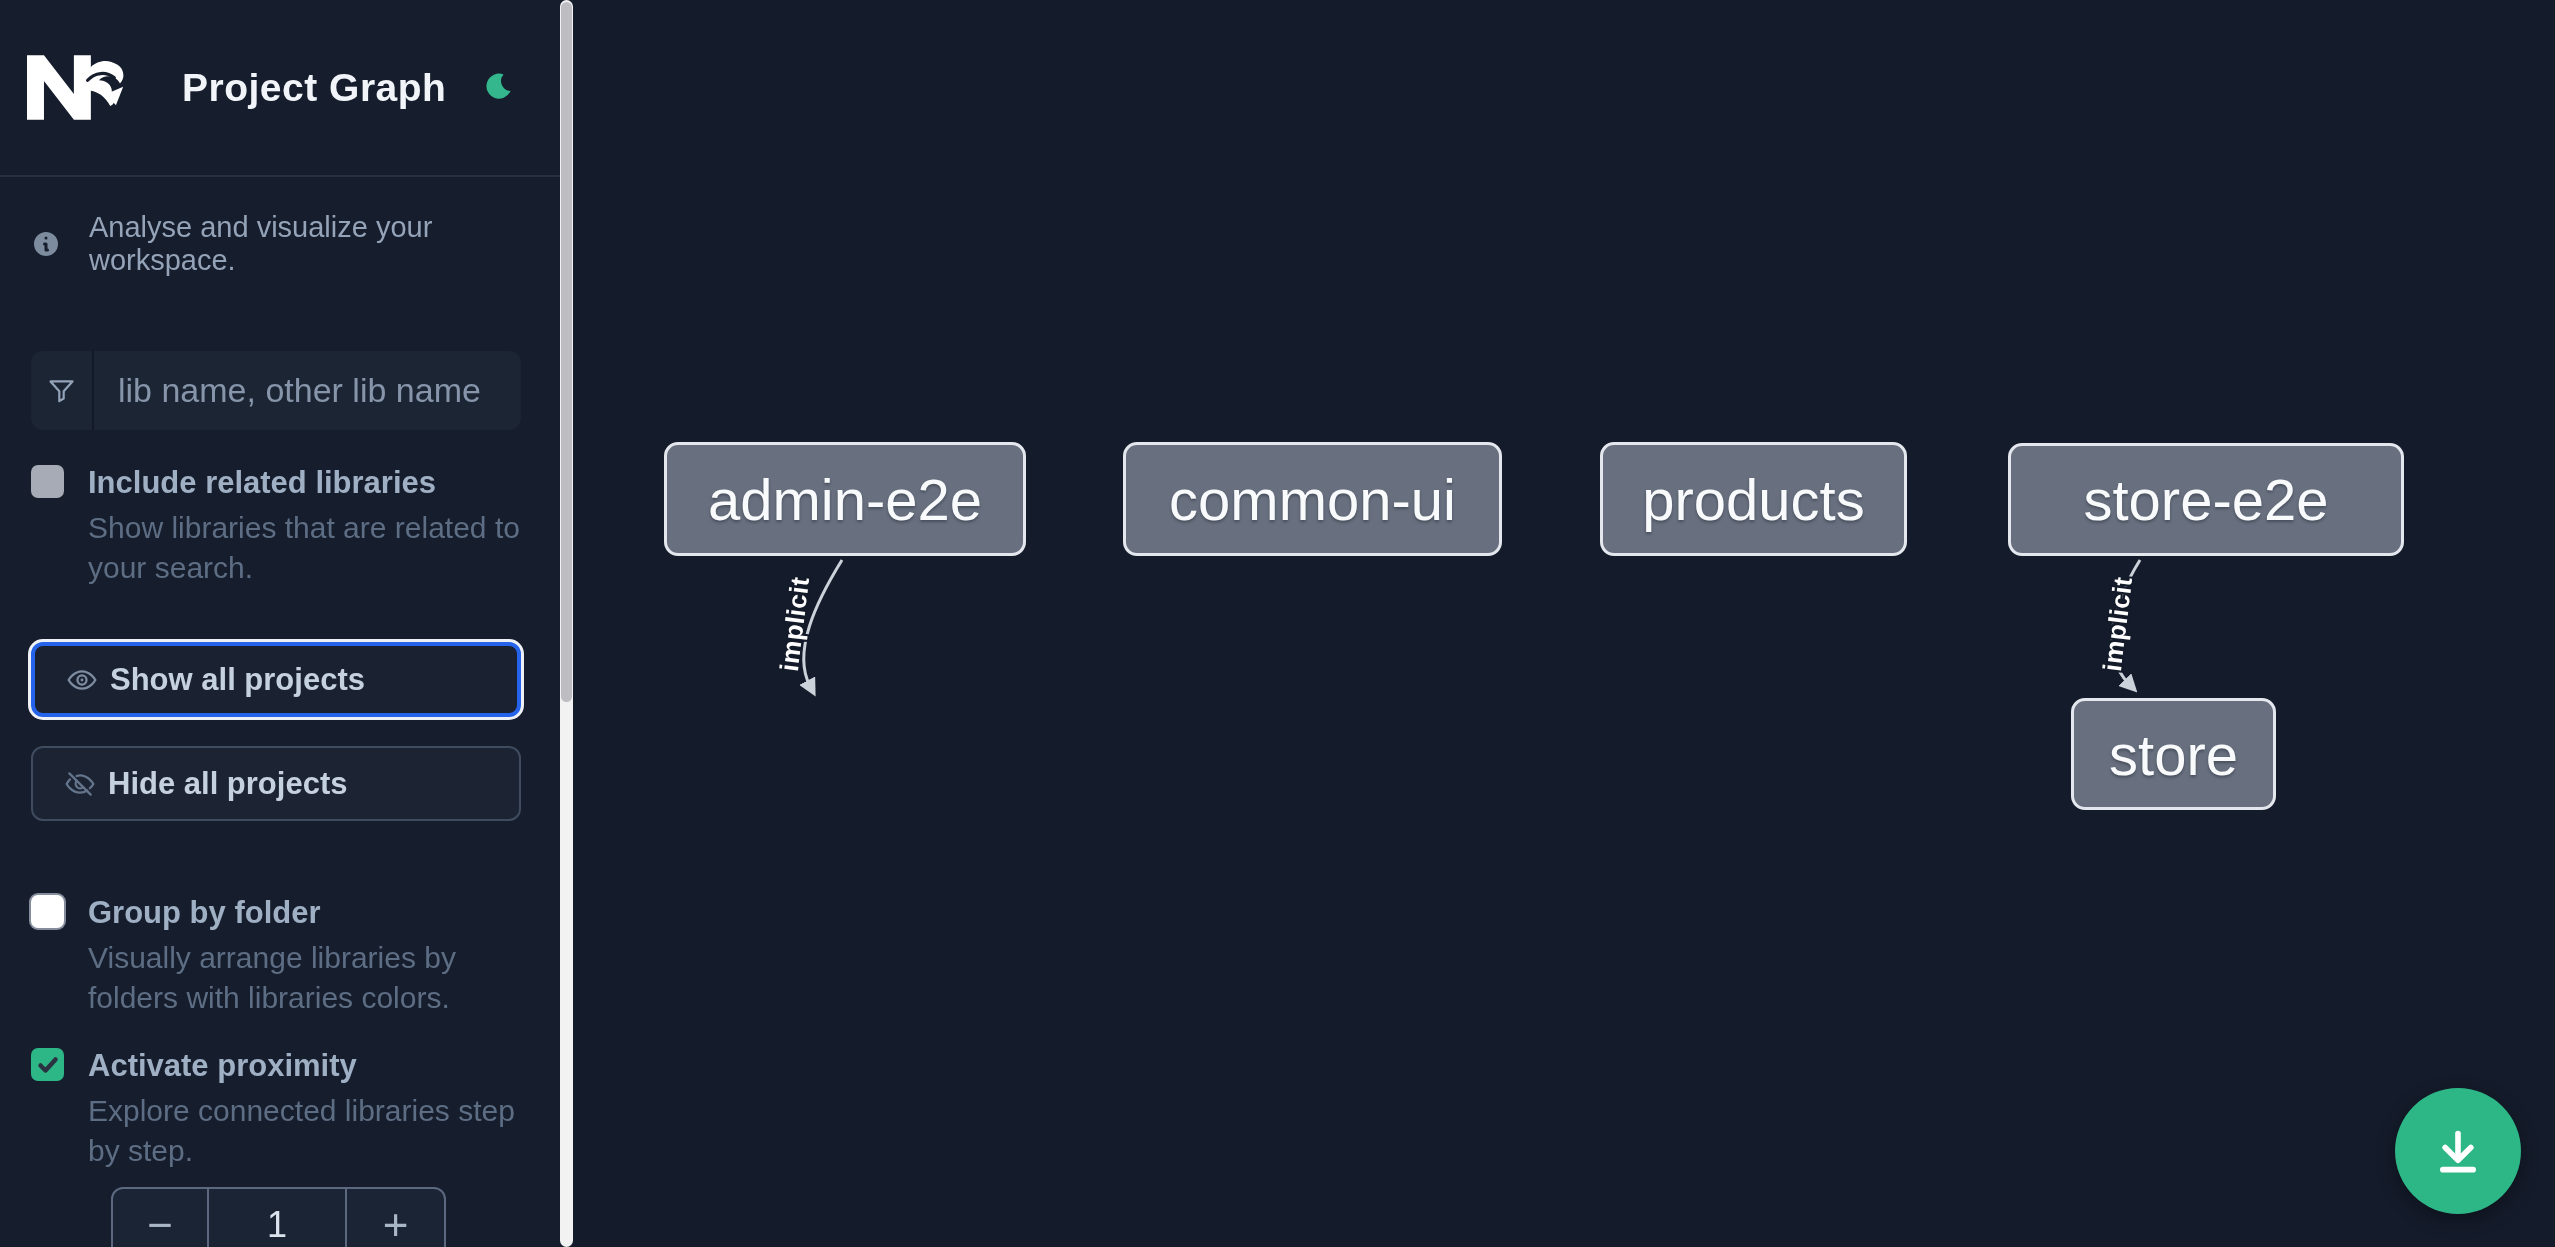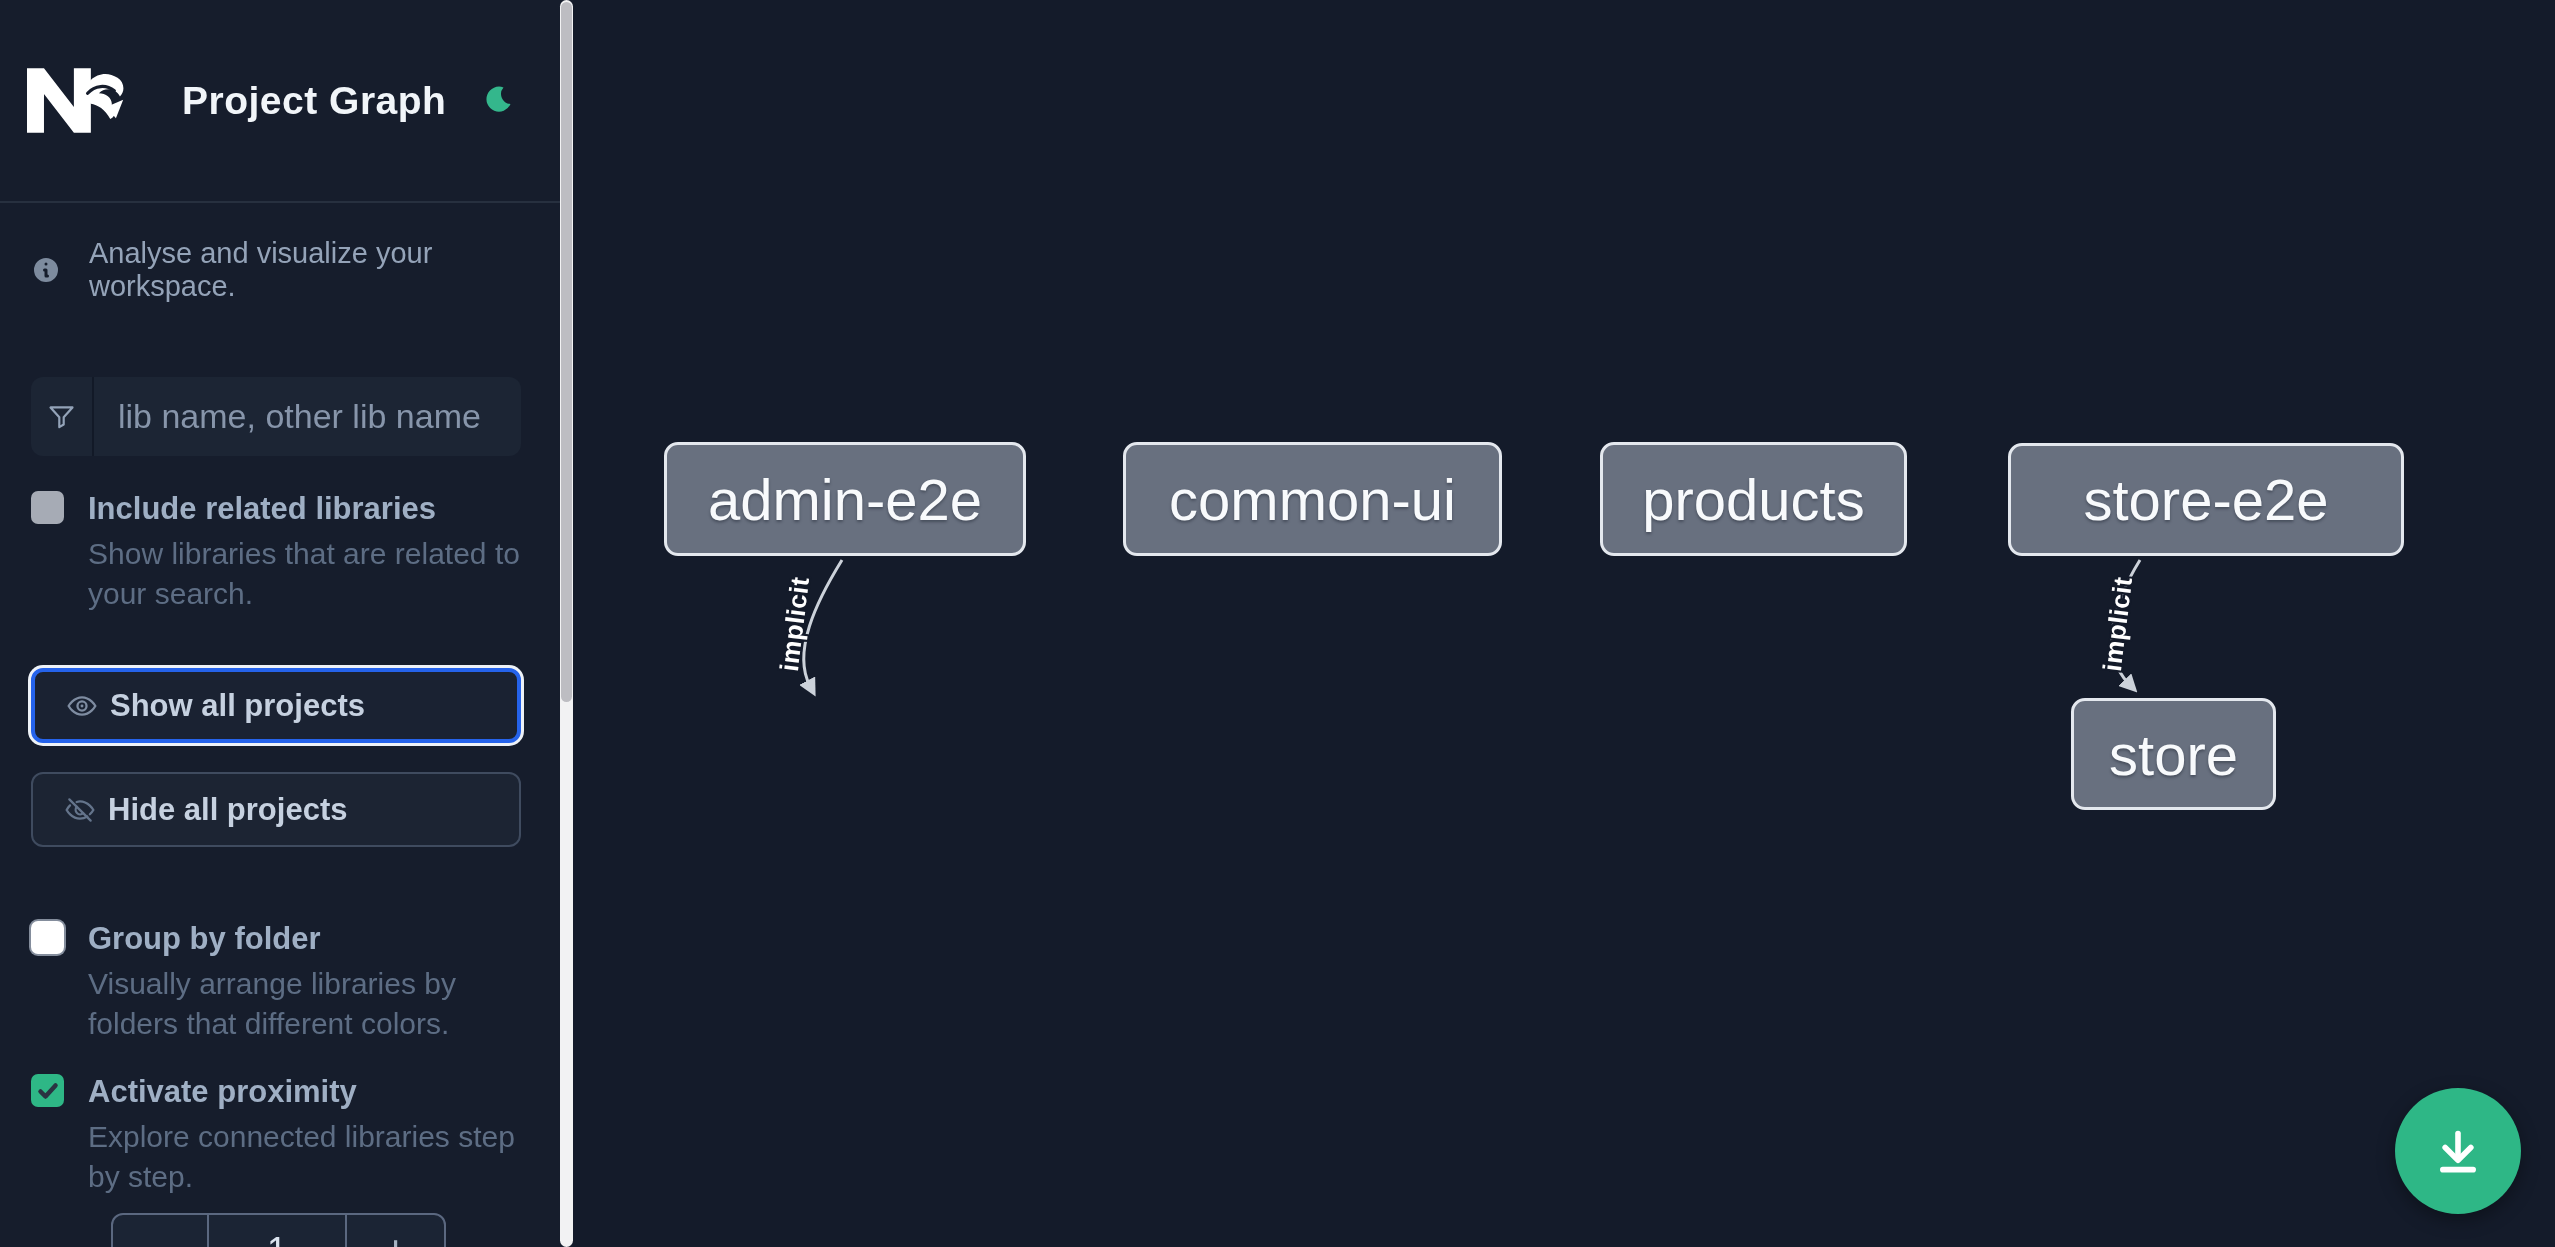--- a/index.html
+++ b/index.html
@@ -10,21 +10,21 @@
     position:relative;
     color:#e2e8f0;
   }
 
   
   .sidebar {
     position:absolute; left:0; top:0; width:573px; height:1247px;
     background:#161d2c;
   }
   .sb-header {
-    height:203px; display:flex; align-items:center;
+    height:177px; display:flex; align-items:center;
     padding:0 58px 0 27px;
     border-bottom:2px solid #27303f;
     justify-content:space-between;
   }
   .nx-logo { width:97px; height:67px; flex:none; }
   .sb-title {
     margin-left:58px; font-size:39px; font-weight:700; color:#f1f5f9;
     letter-spacing:0.5px; white-space:nowrap;
   }
   .theme-btn { margin-left:auto; background:none; border:none; cursor:pointer; width:34px; height:34px; }
@@ -189,21 +189,21 @@
       <path d="M4 4 L 20 20"></path>
     </svg>
     <span>Hide all projects</span>
   </button>
 
   <div class="toggle-row" style="margin-top:70px">
     <div class="checkbox white"></div>
     <div>
       <div class="toggle-label">Group by folder</div>
       <div class="toggle-desc">Visually arrange libraries by
-folders that different colors.</div>
+folders with libraries colors.</div>
     </div>
   </div>
 
   <div class="toggle-row" style="margin-top:26px">
     <div class="checkbox green">
       <svg width="24" height="24" viewBox="0 0 24 24" fill="none" stroke="#2a3342" stroke-width="4.5" stroke-linecap="round" stroke-linejoin="round">
         <path d="M4.5 12.5 L 9.5 17.5 L 19.5 6.5"></path>
       </svg>
     </div>
     <div>

